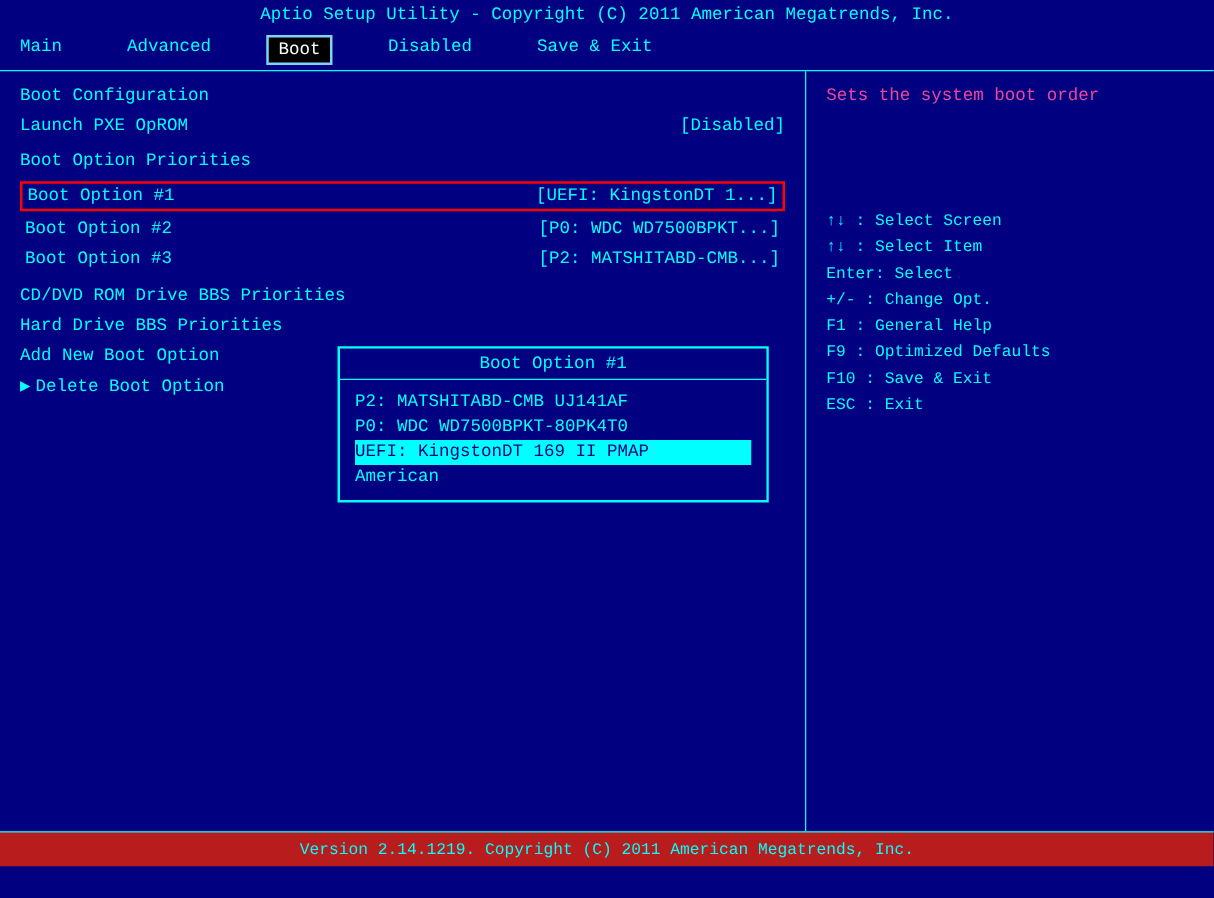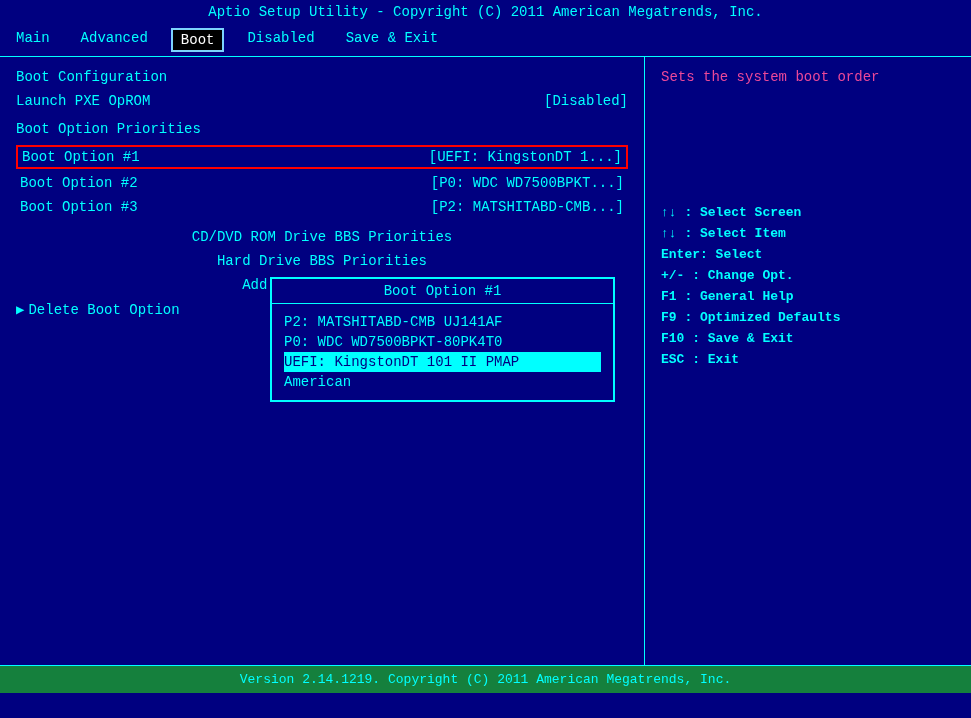--- a/index.html
+++ b/index.html
@@ -20,21 +20,21 @@
       text-align: center;
       padding: 4px 0;
       font-size: 14px;
     }
 
     
     #menu-bar {
       display: flex;
       background: #000080;
       padding: 4px 8px;
-      gap: 15px;
+      gap: 36px;
       border-bottom: 1px solid #00FFFF;
     }
 
     .menu-item {
       color: #00FFFF;
       cursor: pointer;
       padding: 2px 8px;
     }
 
     .menu-item.active {
@@ -90,21 +90,20 @@
 
     .boot-option-row.highlighted .config-label,
     .boot-option-row.highlighted .config-value {
       color: #00FFFF;
     }
 
     .menu-link {
       color: #00FFFF;
       margin-bottom: 8px;
       display: block;
-      text-align: center;
     }
 
     .arrow-item {
       display: flex;
       align-items: center;
       gap: 4px;
       margin-bottom: 8px;
     }
 
     
@@ -157,21 +156,21 @@
     }
 
     .key-hint {
       color: #00FFFF;
       margin-bottom: 6px;
       font-size: 13px;
     }
 
     
     #footer {
-      background: #15803d;
+      background: #b91c1c;
       border-top: 1px solid #00FFFF;
       text-align: center;
       padding: 6px 0;
       color: #00FFFF;
       font-size: 13px;
       height: 28px;
     }
   </style>
 </head>
 <body>
@@ -226,31 +225,31 @@
     <div class="arrow-item">
       <span>▶</span>
       <span>Delete Boot Option</span>
     </div>
 
     <div id="popup">
       <div id="popup-title">Boot Option #1</div>
       <div id="popup-body">
         <div class="popup-option">P2: MATSHITABD-CMB UJ141AF</div>
         <div class="popup-option">P0: WDC WD7500BPKT-80PK4T0</div>
-        <div class="popup-option selected">UEFI: KingstonDT 101 II PMAP</div>
+        <div class="popup-option selected">UEFI: KingstonDT 169 II PMAP</div>
         <div class="popup-option">American</div>
       </div>
     </div>
 
   </div>
 
   <div id="right-panel">
     <div class="help-text">Sets the system boot order</div>
 
-    <div style="margin-top: 120px; font-weight: bold;">
+    <div style="margin-top: 84px;">
       <div class="key-hint">↑↓ <span>: Select Screen</span></div>
       <div class="key-hint">↑↓ <span>: Select Item</span></div>
       <div class="key-hint">Enter<span>: Select</span></div>
       <div class="key-hint">+/-  <span>: Change Opt.</span></div>
       <div class="key-hint">F1   <span>: General Help</span></div>
       <div class="key-hint">F9   <span>: Optimized Defaults</span></div>
       <div class="key-hint">F10  <span>: Save &amp; Exit</span></div>
       <div class="key-hint">ESC  <span>: Exit</span></div>
     </div>
   </div>

